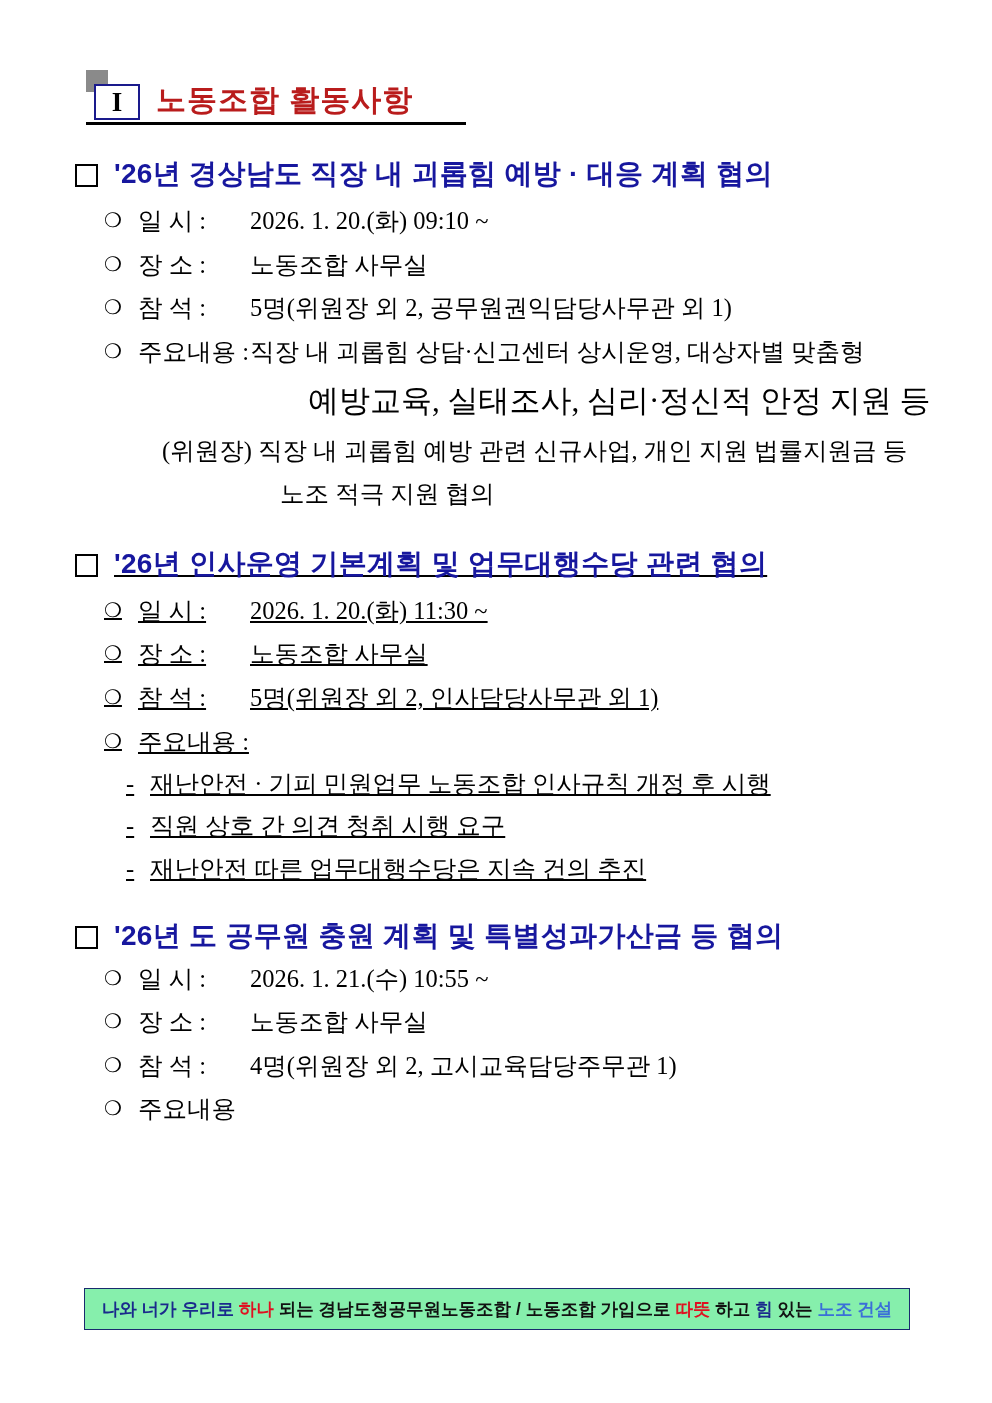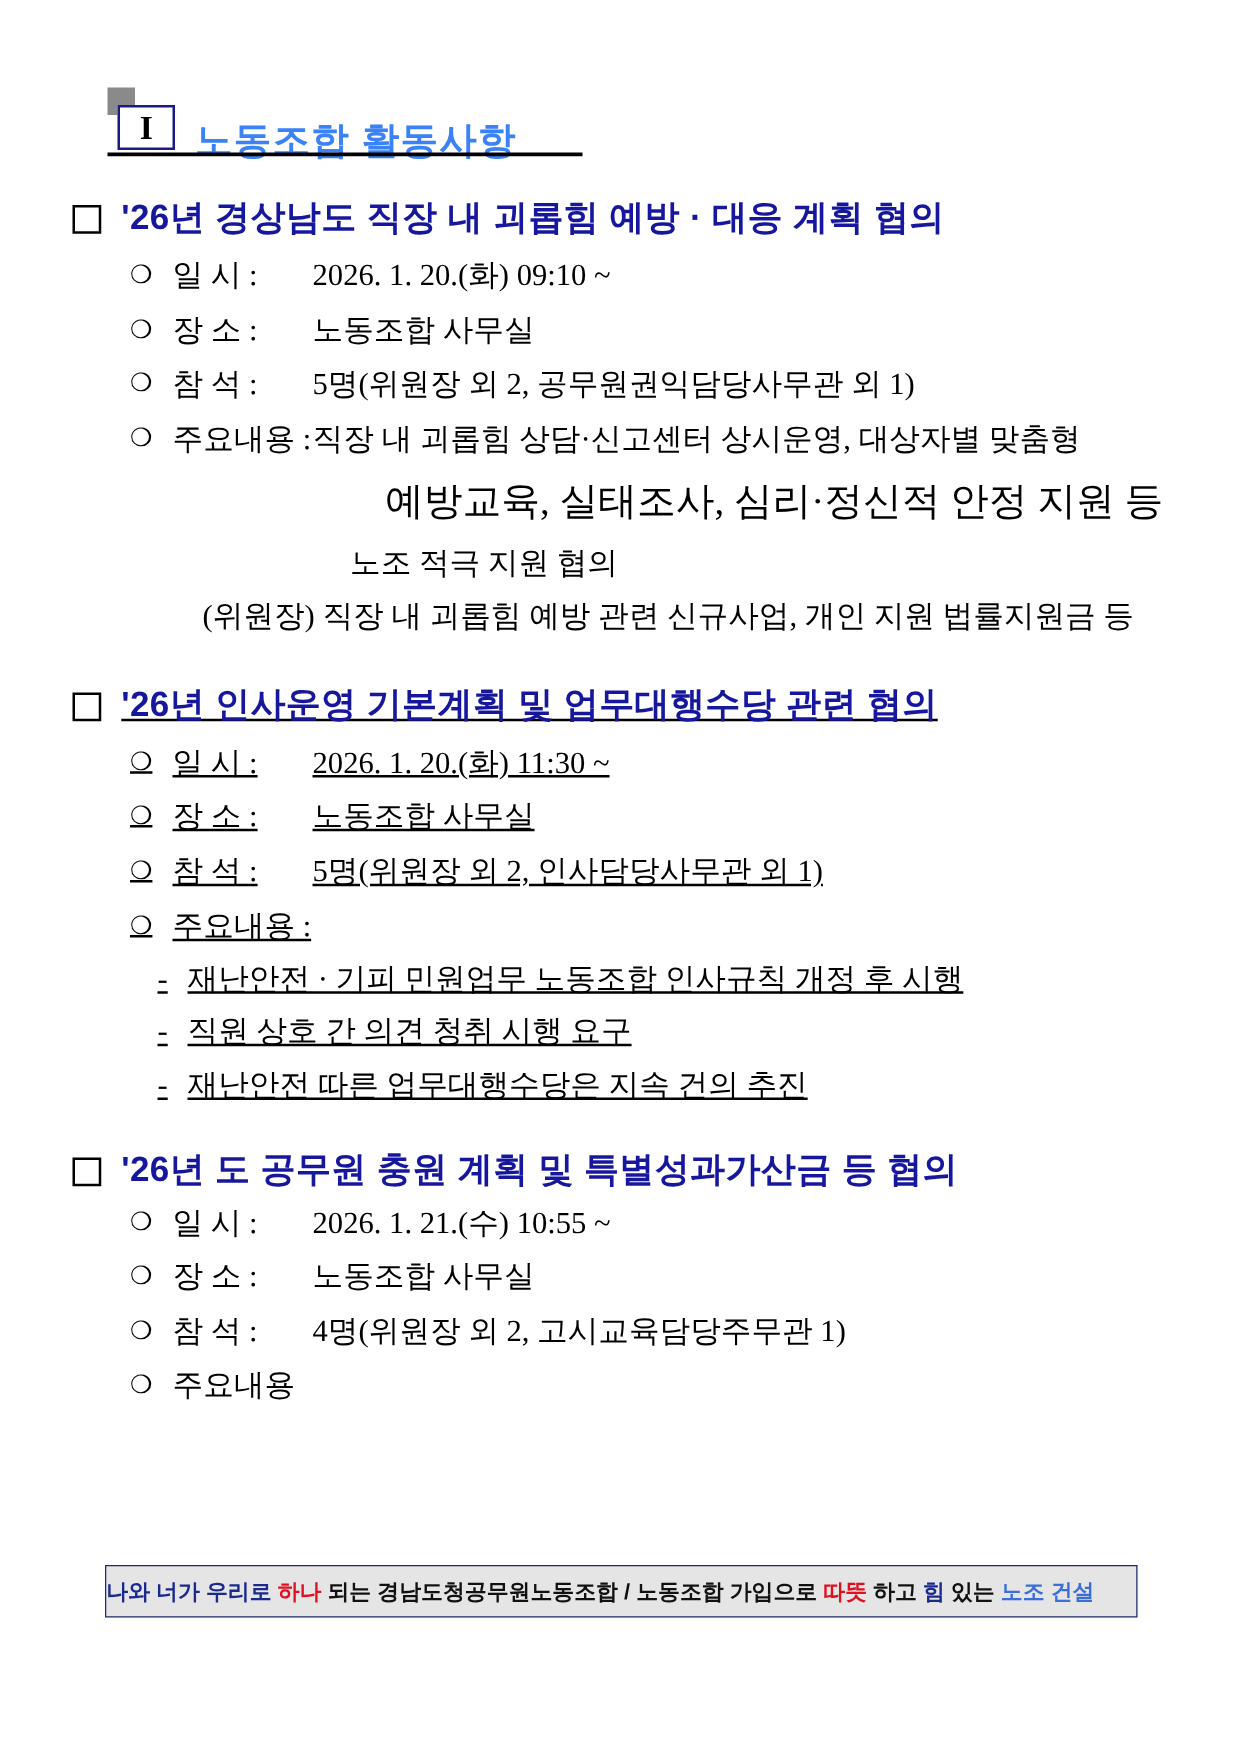--- a/index.html
+++ b/index.html
@@ -50,47 +50,47 @@
     justify-content: center;
     font-family: "Liberation Serif", serif;
     font-weight: bold;
     font-size: 27px;
     color: #000000;
     box-sizing: border-box;
   }
   .header-title {
     position: absolute;
     left: 84px;
-    top: 32px;
+    top: 20px;
     font-family: "Liberation Sans", sans-serif;
     font-weight: bold;
     font-size: 30px;
     letter-spacing: 1px;
-    color: #3b82f6;
+    color: #b91c1c;
     white-space: nowrap;
   }
   .header-rule {
     position: absolute;
     left: 14px;
     top: 62px;
     width: 380px;
     height: 3px;
     background: #000000;
   }
 
   
   .section {
     margin-top: 26px;
   }
   .section.first { margin-top: 34px; }
 
   .sec-head {
     display: flex;
     align-items: flex-start;
-    margin-left: 0;
+    margin-left: 17px;
   }
   .sec-checkbox {
     flex: 0 0 auto;
     width: 23px;
     height: 23px;
     border: 2.6px solid #000000;
     box-sizing: border-box;
     margin-top: 8px;
     margin-right: 16px;
   }
@@ -158,27 +158,28 @@
   }
   .dash .dmark {
     flex: 0 0 auto;
     width: 24px;
   }
 
   
   .footer-banner {
     position: absolute;
     left: 84px;
-    top: 1252px;
+    top: 1288px;
     width: 826px;
     height: 42px;
     border: 1.5px solid #1a2a6e;
-    background: #e5e5e5;
+    background: #86efac;
     display: flex;
     align-items: center;
+    justify-content: center;
     box-sizing: border-box;
   }
   .footer-text {
     font-family: "Liberation Sans", sans-serif;
     font-weight: bold;
     font-size: 17.5px;
     white-space: nowrap;
     letter-spacing: 0;
   }
   .c-navy { color: #1a2a8c; }
@@ -218,22 +219,22 @@
         <span class="marker">❍</span>
         <span class="lbl">참      석 :</span>
         <span class="txt">5명(위원장 외 2, 공무원권익담당사무관 외 1)</span>
       </div>
       <div class="bl">
         <span class="marker">❍</span>
         <span class="lbl">주요내용 :</span>
         <span class="txt">직장 내 괴롭힘 상담·신고센터 상시운영, 대상자별 맞춤형</span>
       </div>
       <div class="cont-line">예방교육, 실태조사, 심리·정신적 안정 지원 등</div>
+      <div class="free-line indent-a">(위원장) 직장 내 괴롭힘 예방 관련 신규사업, 개인 지원 법률지원금 등</div>
       <div class="free-line indent-b">노조 적극 지원 협의</div>
-      <div class="free-line indent-a">(위원장) 직장 내 괴롭힘 예방 관련 신규사업, 개인 지원 법률지원금 등</div>
     </div>
   </div>
 
   <div class="section" style="margin-top:30px;text-decoration:underline;">
     <div class="sec-head">
       <div class="sec-checkbox"></div>
       <div class="sec-title">'26년 인사운영  기본계획 및  업무대행수당 관련  협의</div>
     </div>
     <div class="bullets">
       <div class="bl">

